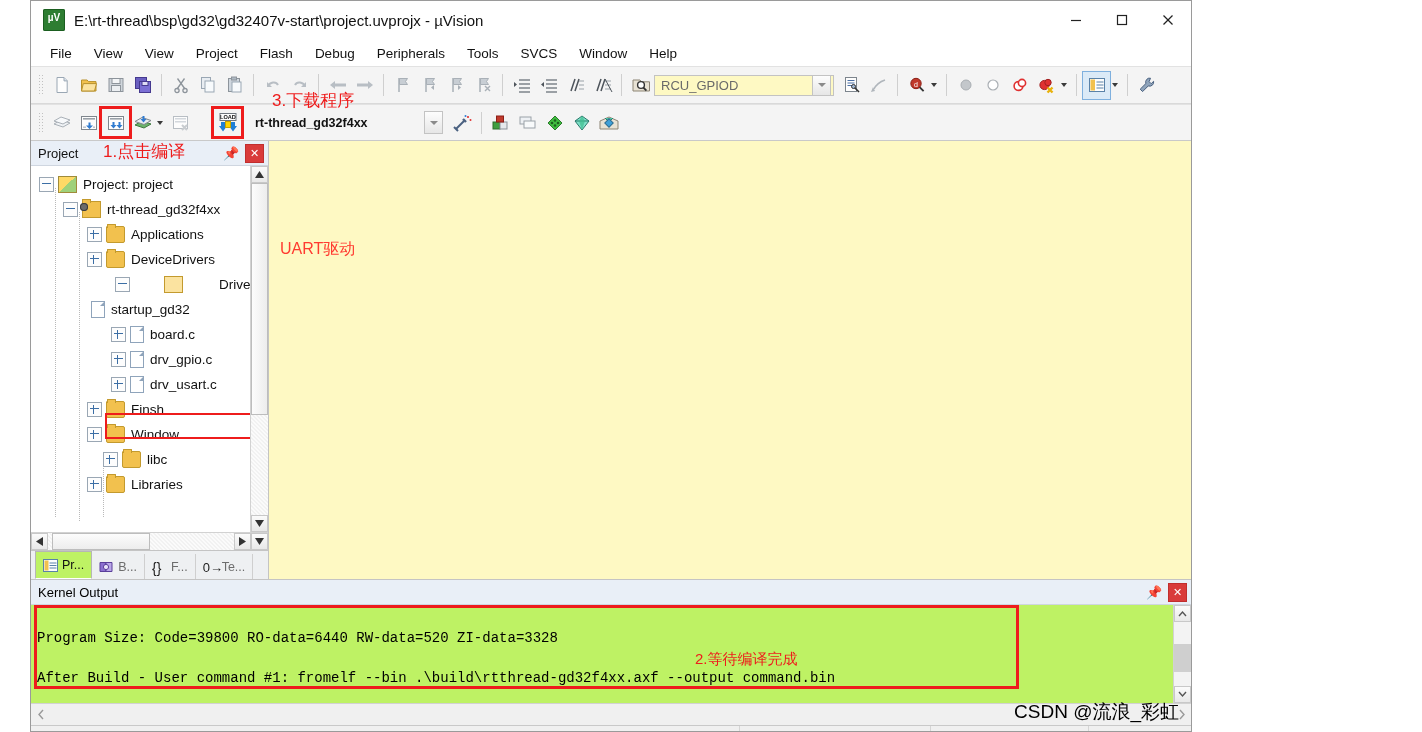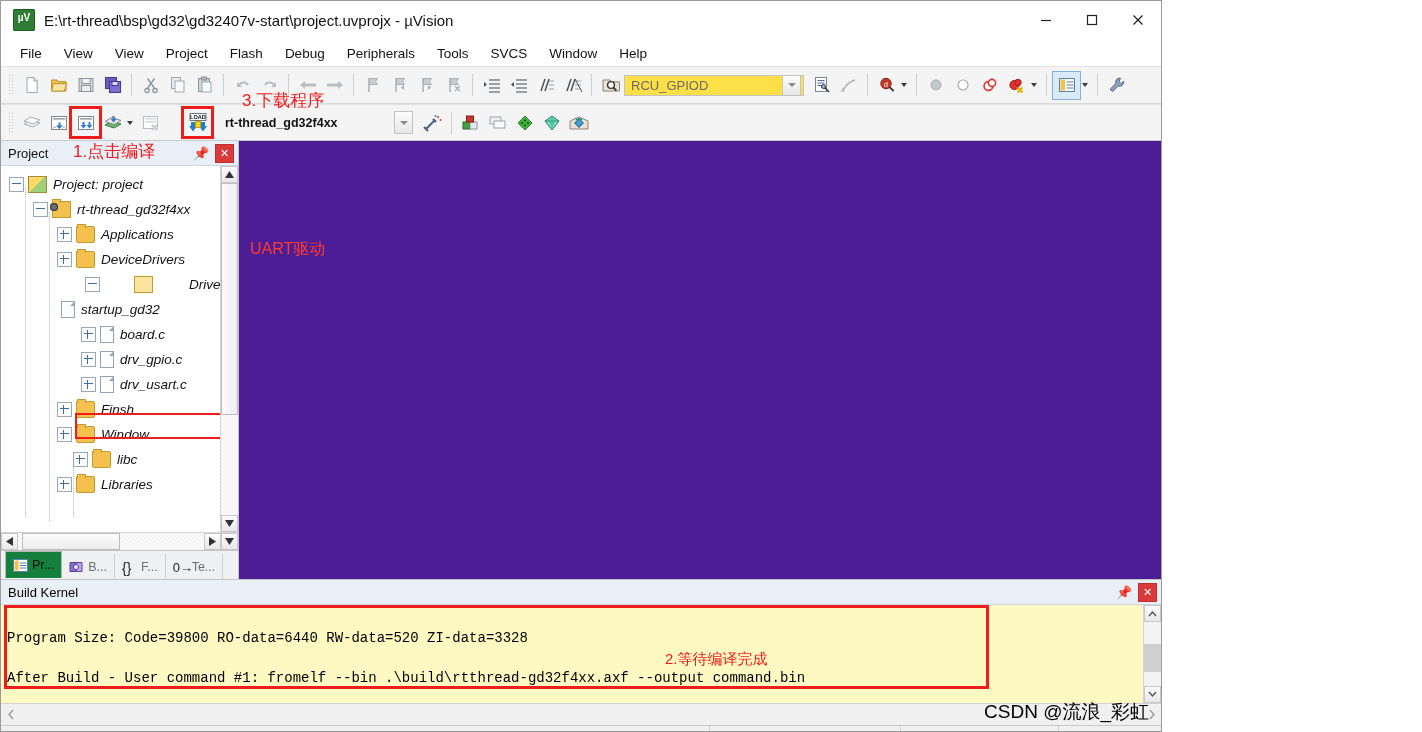--- a/index.html
+++ b/index.html
@@ -2,21 +2,21 @@
 <html><head>
 <meta charset="utf-8">
 <style>
   html,body{margin:0;padding:0;}
   body{
     width:1422px;height:732px;overflow:hidden;
     font-family:"Liberation Sans","DejaVu Sans",sans-serif;
     font-size:13px;color:#000;background:#ffffff;
     -webkit-font-smoothing:antialiased;
   }
-  .app{position:relative;width:1162px;height:732px;box-sizing:border-box;border:1px solid #9a9a9a;background:#fff;overflow:hidden;}
+  .app{position:relative;width:1162px;height:732px;box-sizing:border-box;border:1px solid #9a9a9a;background:#fff;overflow:hidden;margin-left:30px;}
 
   
   .titlebar{height:38px;display:flex;align-items:center;background:#fff;border-bottom:1px solid transparent;position:relative;}
   .app-icon{width:22px;height:22px;margin-left:12px;margin-right:9px;background:#2e7d32;border-radius:2px;position:relative;flex:none;
             box-shadow:inset 0 0 0 1px #1b5e20;}
   .app-icon:after{content:"\00B5V";position:absolute;left:0;right:0;top:3px;text-align:center;color:#fff;font-size:10px;font-weight:bold;font-family:"Liberation Sans",sans-serif;}
   .title-text{font-size:15px;color:#111;white-space:nowrap;}
   .win-ctrls{margin-left:auto;display:flex;height:38px;}
   .win-btn{width:46px;height:38px;display:flex;align-items:center;justify-content:center;font-size:15px;color:#222;}
   .win-btn svg{display:block;}
@@ -30,42 +30,42 @@
   .tb2{height:35px;border-bottom:1px solid #c9c9c9;}
   .grip{width:7px;height:22px;margin:0 3px;
         background-image:radial-gradient(circle,#b8b8b8 1px,transparent 1px);
         background-size:3px 3px;opacity:.85;}
   .tbtn{width:27px;height:27px;display:flex;align-items:center;justify-content:center;position:relative;flex:none;}
   .tsep{width:1px;height:22px;background:#cfcfcf;margin:0 5px;flex:none;}
   .caret{width:0;height:0;border-left:3.5px solid transparent;border-right:3.5px solid transparent;border-top:4px solid #3a3a3a;margin:0 4px 0 1px;}
   .hi-red{position:absolute;left:-3px;top:-3px;right:-3px;bottom:-3px;border:3px solid #ee1c1c;box-sizing:border-box;}
 
   
-  .findbox{width:180px;height:21px;background:#fde047;border:1px solid #c3c3c3;display:flex;align-items:center;
+  .findbox{width:180px;height:21px;background:#fef9c3;border:1px solid #c3c3c3;display:flex;align-items:center;
            padding:0 2px 0 6px;color:#6a6a6a;font-size:13px;box-sizing:border-box;}
   .findbox .txt{flex:1;overflow:hidden;white-space:nowrap;}
   .ddbtn{width:17px;height:19px;background:linear-gradient(#fdfdfd,#e6e6e6);border:1px solid #c3c3c3;
          display:flex;align-items:center;justify-content:center;flex:none;}
   .ddbtn i{width:0;height:0;border-left:4px solid transparent;border-right:4px solid transparent;border-top:4px solid #8a8a8a;display:block;}
   .targetbox{width:180px;height:23px;background:#fff;border:1px solid #bdbdbd;display:flex;align-items:center;padding:0 1px 0 6px;
              font-size:13px;color:#111;box-sizing:border-box;}
   .targetbox .txt{flex:1;white-space:nowrap;overflow:hidden;font-weight:bold;font-size:12.5px;}
 
   
   .body{display:flex;height:438px;background:#fff;}
   .projpanel{width:237px;display:flex;flex-direction:column;border-right:1px solid #c4c4c4;background:#fff;}
   .panel-cap{height:24px;display:flex;align-items:center;background:#e9eff7;border-bottom:1px solid #cfd6e0;padding-left:7px;position:relative;}
   .panel-cap .cap-txt{font-size:13px;color:#111;}
   .cap-btns{margin-left:auto;display:flex;align-items:center;gap:5px;padding-right:4px;}
   .pin{font-size:13px;color:#333;transform:rotate(0deg);}
   .xbtn{width:17px;height:17px;background:#d93b3b;color:#fff;font-size:11px;font-weight:bold;display:flex;align-items:center;justify-content:center;border:1px solid #c02e2e;}
 
   .tree-wrap{flex:1;display:flex;overflow:hidden;background:#fff;}
   .tree{flex:1;padding:6px 0 0 0;overflow:hidden;position:relative;}
-  .node{height:25px;display:flex;align-items:center;white-space:nowrap;position:relative;padding-left:8px;font-style:italic;}
+  .node{height:25px;display:flex;align-items:center;white-space:nowrap;position:relative;padding-left:8px;}
   .exp{width:13px;height:13px;border:1px solid #9aa7b4;background:#fdfdfd;margin-right:4px;flex:none;position:relative;}
   .exp:before{content:"";position:absolute;left:2px;right:2px;top:5px;height:1px;background:#3b6ea5;}
   .exp.plus:after{content:"";position:absolute;top:2px;bottom:2px;left:5px;width:1px;background:#3b6ea5;}
   .ico{width:17px;height:15px;margin-right:6px;flex:none;position:relative;}
   .ico.folder{background:#f2c14e;border:1px solid #c39a2e;border-radius:1px 2px 2px 2px;}
   .ico.folder:before{content:"";position:absolute;left:0;top:-3px;width:7px;height:3px;background:#f2c14e;border:1px solid #c39a2e;border-bottom:none;border-radius:1px 1px 0 0;}
   .ico.folderopen{background:#fbe3a0;border:1px solid #c39a2e;}
   .ico.file{width:12px;height:15px;background:#fff;border:1px solid #8fa4bb;}
   .ico.file:after{content:"";position:absolute;right:0;top:0;border-left:4px solid transparent;border-bottom:4px solid #8fa4bb;}
   .ico.proj{background:linear-gradient(135deg,#ffd966 50%,#9fd17a 50%);border:1px solid #a08b3a;transform:rotate(0deg);}
@@ -83,31 +83,31 @@
   .sb-track{flex:1;background:#fbfbfb;background-image:linear-gradient(45deg,#f2f2f2 25%,transparent 25%,transparent 50%,#f2f2f2 50%,#f2f2f2 75%,transparent 75%);background-size:4px 4px;position:relative;}
   .sb-thumb{position:absolute;left:0;right:0;background:linear-gradient(90deg,#fcfcfc,#ededed);border:1px solid #bdbdbd;box-sizing:border-box;}
   .hsb{height:17px;display:flex;background:#f0f0f0;border-top:1px solid #d2d2d2;}
   .hsb .sb-arrow{width:17px;height:17px;}
   .hsb-track{flex:1;position:relative;background:#fbfbfb;background-image:linear-gradient(45deg,#f2f2f2 25%,transparent 25%,transparent 50%,#f2f2f2 50%,#f2f2f2 75%,transparent 75%);background-size:4px 4px;}
   .hsb-thumb{position:absolute;top:0;bottom:0;background:linear-gradient(#fcfcfc,#ededed);border:1px solid #bdbdbd;box-sizing:border-box;}
 
   
   .ptabs{height:28px;display:flex;align-items:flex-end;background:#eef0f2;border-top:1px solid #c4c4c4;padding-left:4px;}
   .ptab{height:25px;display:flex;align-items:center;gap:4px;padding:0 7px;font-size:12.5px;color:#6d6d6d;border-right:1px solid #cfcfcf;}
-  .ptab.active{background:#15803d;color:#111;border:1px solid #b6b6b6;border-bottom:1px solid #fff;height:26px;}
+  .ptab.active{background:#bef264;color:#111;border:1px solid #b6b6b6;border-bottom:1px solid #fff;height:26px;}
   .ptab .ti{width:15px;height:13px;display:inline-block;}
 
   
-  .editor{flex:1;background:#4c1d95;position:relative;}
+  .editor{flex:1;background:#fef9c3;position:relative;}
   .uart-ann{position:absolute;left:11px;top:98px;color:#ff3b30;font-size:16px;white-space:nowrap;}
 
   
   .bo{height:auto;background:#fff;}
   .bo-cap{height:24px;display:flex;align-items:center;background:#e9eff7;border-top:1px solid #c4c4c4;border-bottom:1px solid #cfd6e0;padding-left:7px;}
-  .bo-body{height:98px;display:flex;background:#fef9c3;position:relative;}
+  .bo-body{height:98px;display:flex;background:#bef264;position:relative;}
   .bo-text{flex:1;padding:3px 0 0 6px;font-family:"Liberation Mono","DejaVu Sans Mono",monospace;font-size:14px;line-height:20px;color:#000;white-space:pre;overflow:hidden;position:relative;}
   .bo-hl{position:absolute;border:3px solid #ee1c1c;box-sizing:border-box;pointer-events:none;}
   .bo-ann{position:absolute;color:#ee1c1c;font-size:15px;font-family:"Liberation Sans",sans-serif;white-space:nowrap;}
 
   
   .statusbar{height:24px;display:flex;align-items:center;background:#f0f0f0;border-top:1px solid #c9c9c9;font-size:12.5px;color:#222;}
   .st-cell{height:24px;display:flex;align-items:center;padding:0 10px;border-right:1px solid #d5d5d5;box-sizing:border-box;}
   .watermark{position:absolute;right:12px;bottom:6px;color:#000000;font-size:19px;white-space:nowrap;pointer-events:none;}
 
   
@@ -700,21 +700,21 @@
       </div>
     </div>
 
     <div class="editor">
       <div class="uart-ann">UART驱动</div>
     </div>
   </div>
 
   <div class="bo">
     <div class="bo-cap" style="position:relative;">
-      <span class="cap-txt">Build Kernel</span>
+      <span class="cap-txt">Kernel Output</span>
       <span class="cap-btns" style="margin-left:auto;display:flex;align-items:center;gap:5px;padding-right:4px;">
         <span class="pin">📌</span>
         <span class="xbtn">✕</span>
       </span>
     </div>
 
     <div class="bo-body">
       <div class="bo-text">
 <div>Program Size: Code=39800 RO-data=6440 RW-data=520 ZI-data=3328</div>
 <div>After Build - User command #1: fromelf --bin .\build\rtthread-gd32f4xx.axf --output command.bin</div>

